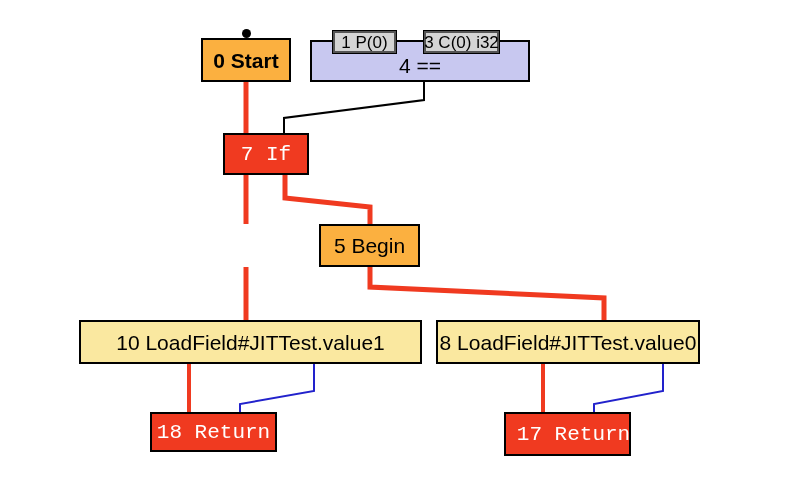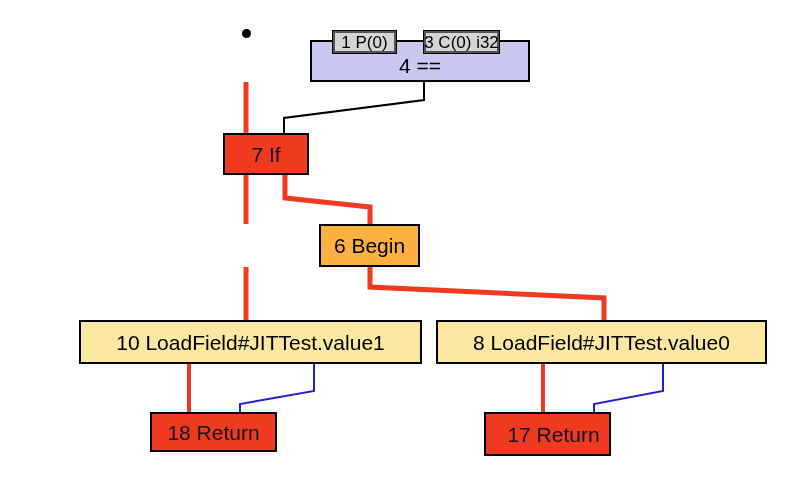--- a/index.html
+++ b/index.html
@@ -51,23 +51,24 @@
     font-size: 21px;
   }
   .n-begin {
     background: #FBB040;
     color: #000000;
     font-weight: normal;
     font-size: 21px;
   }
   .n-if, .n-return {
     background: #F03A20;
-    color: #0f172a;
+    color: #ffffff;
     font-weight: normal;
     font-size: 21px;
+    font-family: Liberation Mono, monospace;
   }
   .n-load {
     background: #FAE8A0;
     color: #000000;
     font-weight: normal;
     font-size: 21px;
   }
   .n-cmp {
     background: #C8C8F0;
     color: #000000;
@@ -128,41 +129,44 @@
       <polyline points="246,175 246,224" fill="none" stroke="#F03A20" stroke-width="5" stroke-linejoin="miter" stroke-linecap="butt"></polyline>
       <polyline points="285,175 285,198 370,207 370,224" fill="none" stroke="#F03A20" stroke-width="5" stroke-linejoin="miter" stroke-linecap="butt"></polyline>
       <polyline points="246,267 246,320" fill="none" stroke="#F03A20" stroke-width="5" stroke-linejoin="miter" stroke-linecap="butt"></polyline>
       <polyline points="370,267 370,287 604,298 604,320" fill="none" stroke="#F03A20" stroke-width="5" stroke-linejoin="miter" stroke-linecap="butt"></polyline>
       <polyline points="189,364 189,412" fill="none" stroke="#F03A20" stroke-width="4" stroke-linejoin="miter" stroke-linecap="butt"></polyline>
       <polyline points="314,364 314,391 240,404 240,412" fill="none" stroke="#2222CC" stroke-width="2" stroke-linejoin="miter" stroke-linecap="butt"></polyline>
       <polyline points="543,364 543,412" fill="none" stroke="#F03A20" stroke-width="4" stroke-linejoin="miter" stroke-linecap="butt"></polyline>
       <polyline points="663,364 663,391 594,404 594,412" fill="none" stroke="#2222CC" stroke-width="2" stroke-linejoin="miter" stroke-linecap="butt"></polyline>
     </svg>
 
+<div class="node n-start" style="left: 201px; top: 38px; width: 90px; height: 44px;">
+      <span class="node-label">0 Start</span>
+    </div>
     <div class="node n-cmp" style="left: 310px; top: 40px; width: 220px; height: 42px;">
       <div class="cmp-body">4 ==</div>
       <div class="port" style="left: 21px; top: -11px; width: 63px;">
         <span>1 P(0)</span>
       </div>
       <div class="port" style="left: 112px; top: -11px; width: 75px;">
         <span>3 C(0) i32</span>
       </div>
     </div>
     <div class="node n-if" style="left: 223px; top: 133px; width: 86px; height: 42px;">
       <span class="node-label">7 If</span>
     </div>
     <div class="node n-begin" style="left: 319px; top: 224px; width: 101px; height: 43px;">
-      <span class="node-label">6 Begin</span>
+      <span class="node-label">5 Begin</span>
     </div>
     <div class="node n-load" style="left: 79px; top: 320px; width: 343px; height: 44px;">
       <span class="node-label">10 LoadField#JITTest.value1</span>
     </div>
-    <div class="node n-load" style="left: 436px; top: 320px; width: 331px; height: 44px;">
+    <div class="node n-load" style="left: 436px; top: 320px; width: 264px; height: 44px;">
       <span class="node-label">8 LoadField#JITTest.value0</span>
     </div>
     <div class="node n-return" style="left: 150px; top: 412px; width: 127px; height: 40px;">
       <span class="node-label">18 Return</span>
     </div>
-    <div class="node n-return" style="left: 484px; top: 412px; width: 127px; height: 44px; padding-left: 12px;">
+    <div class="node n-return" style="left: 504px; top: 412px; width: 127px; height: 44px; padding-left: 12px;">
       <span class="node-label">17 Return</span>
     </div>
     <div class="start-dot" style="left: 242px; top: 29px; width: 9px; height: 9px;"></div>
   </div>
 
 </body></html>

